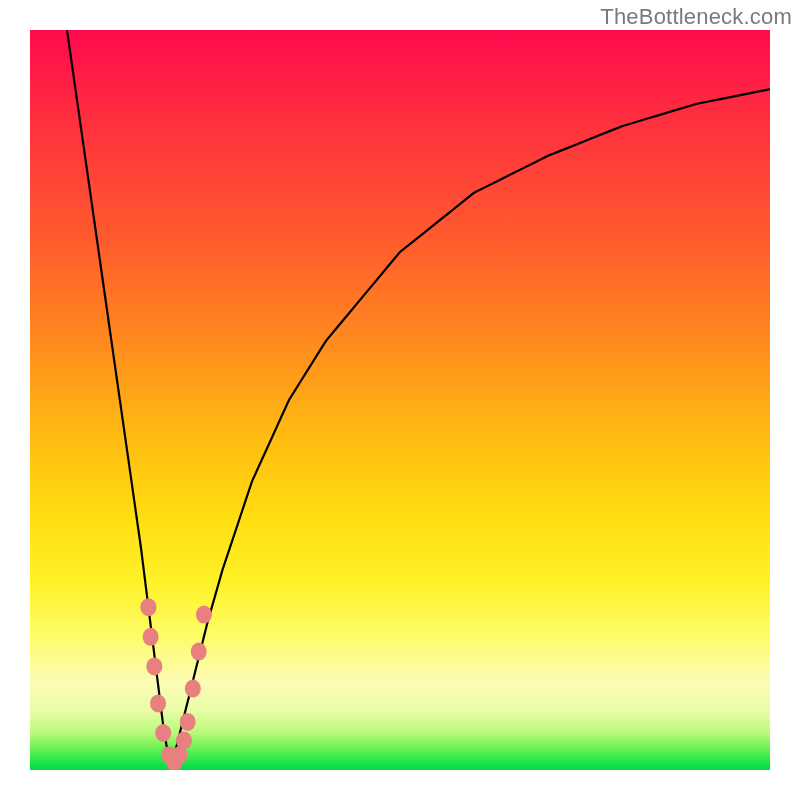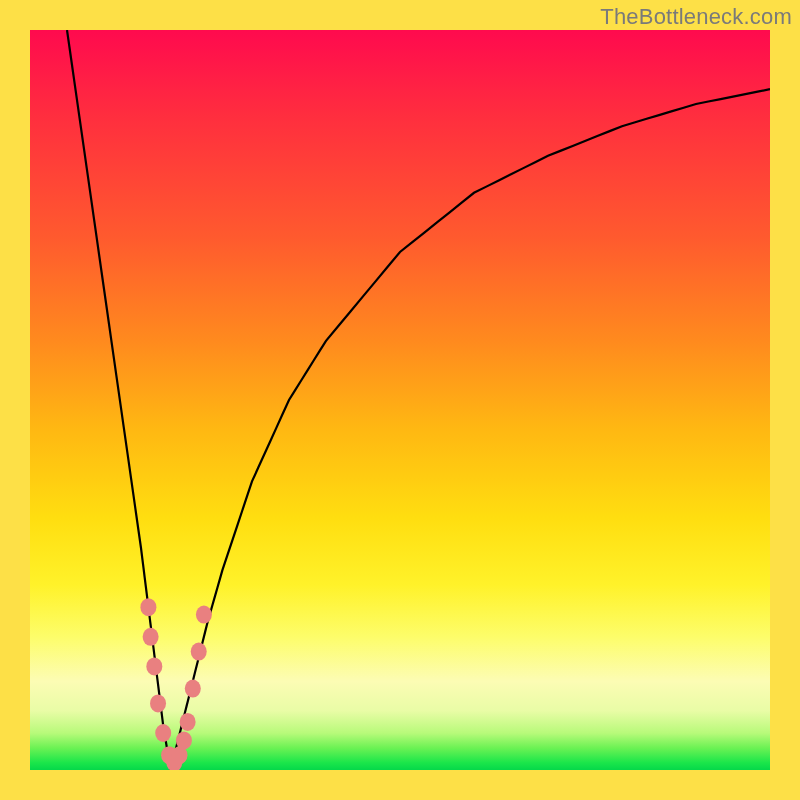--- a/index.html
+++ b/index.html
@@ -10,21 +10,21 @@
     overflow: hidden;
     background: #000;
     font-family: Arial, Helvetica, sans-serif;
   }
   .frame {
     position: absolute;
     left: 0;
     top: 0;
     width: 800px;
     height: 800px;
-    background: #fde047;
+    background: #ffffff;
   }
   .plot-area {
     position: absolute;
     left: 30px;
     top: 30px;
     width: 740px;
     height: 740px;
     
     background: linear-gradient(
       to bottom,

